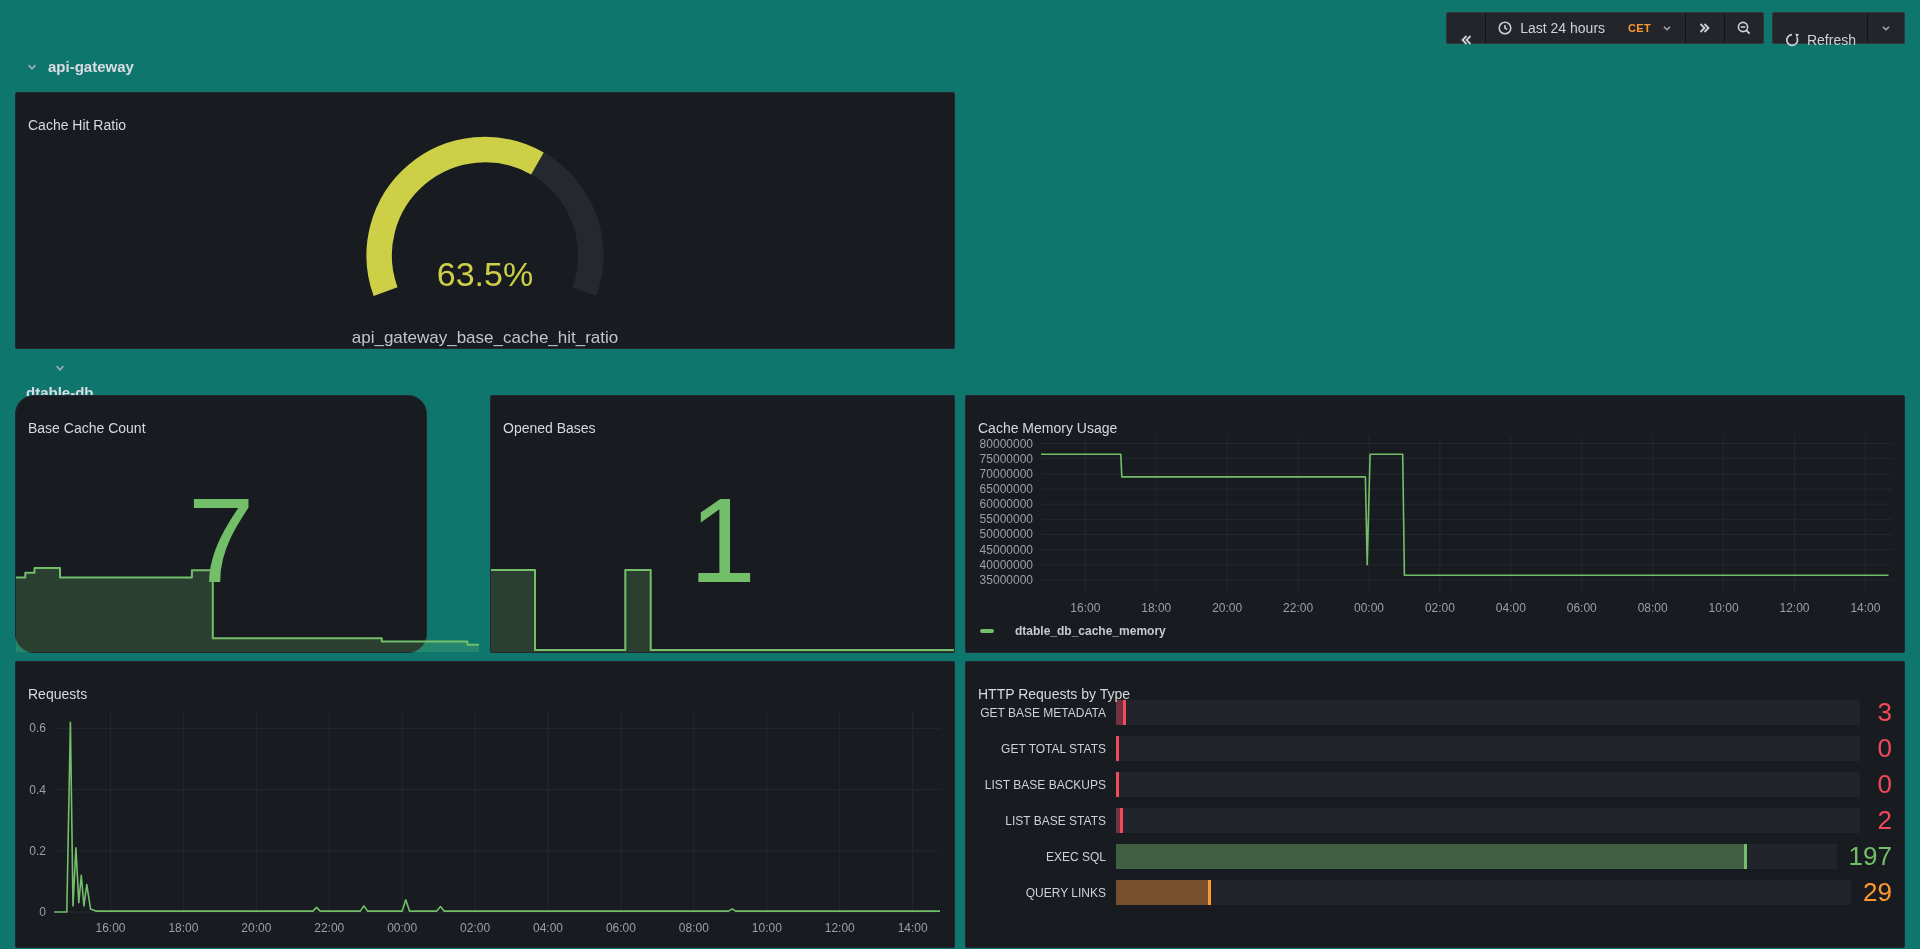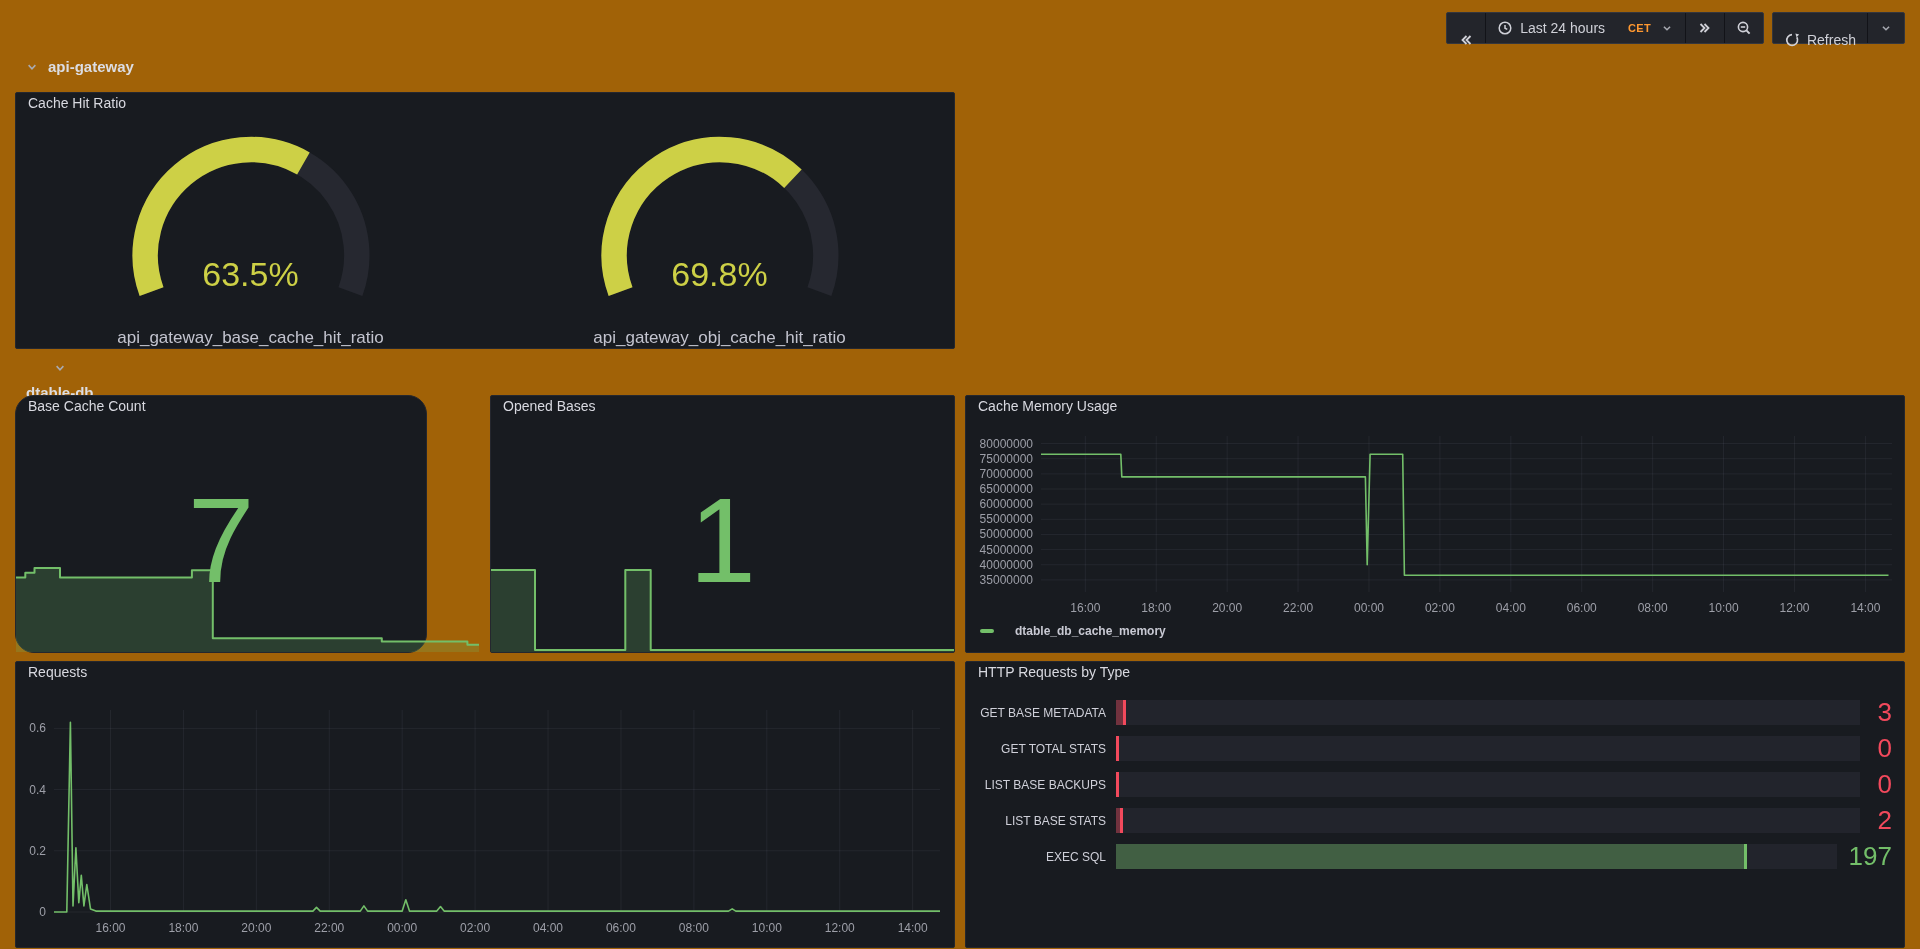--- a/index.html
+++ b/index.html
@@ -1,34 +1,34 @@
 <!DOCTYPE html>
 <html><head>
 <meta charset="utf-8">
 <style>
   html,body{margin:0;padding:0;background:#111217;}
   body{font-family:"Liberation Sans","DejaVu Sans",sans-serif;color:#d8d9e0;}
-  .dashboard{position:relative;width:1920px;height:949px;background:#a16207;overflow:hidden;}
+  .dashboard{position:relative;width:1920px;height:949px;background:#0f766e;overflow:hidden;}
 
   
   .toolbar{position:absolute;top:12px;right:15px;display:flex;gap:8px;align-items:center;}
   .btn-group{display:flex;align-items:stretch;background:#23252b;border:1px solid #34363d;border-radius:2px;height:32px;box-sizing:border-box;}
   .tb-btn{display:flex;align-items:center;gap:7px;padding:0 11px;color:#d0d1d8;font-size:14px;cursor:pointer;border-left:1px solid #121318;white-space:nowrap;}
   .tb-btn:first-child{border-left:none;margin-top:23px;}
   .tb-btn svg{display:block;}
   .tz-badge{font-size:11px;font-weight:700;letter-spacing:.3px;}
   .caret{margin-left:2px;}
 
   
   .row-header{position:absolute;left:26px;display:flex;align-items:center;gap:10px;font-size:15px;font-weight:600;color:#dcdde3;cursor:pointer;}
   .row-header .chev{color:#a9abb3;}
 
   
   .panel{position:absolute;background:#181b20;border:1px solid #25272e;border-radius:2px;box-sizing:border-box;}
-  .panel-title{position:absolute;top:2px;left:12px;font-size:14px;font-weight:500;color:#d8d9e0;z-index:3;cursor:pointer;}
+  .panel-title{position:absolute;top:24px;left:12px;font-size:14px;font-weight:500;color:#d8d9e0;z-index:3;cursor:pointer;}
   #p-gauge{left:15px;top:92px;width:940px;height:257px;}
   #p-bcc{left:15px;top:395px;width:412px;height:258px;border-radius:19px;}
   #p-ob{left:490px;top:395px;width:465px;height:258px;}
   #p-mem{left:965px;top:395px;width:940px;height:258px;}
   #p-req{left:15px;top:661px;width:940px;height:287px;}
   #p-http{left:965px;top:661px;width:940px;height:287px;}
 
   
   .gauge-wrap{position:absolute;top:28px;left:0;right:0;bottom:0;display:flex;}
   .gauge-cell{position:relative;flex:1;display:flex;flex-direction:column;align-items:center;}
@@ -123,28 +123,20 @@
   <div class="panel" id="p-gauge">
     <div class="panel-title">Cache Hit Ratio</div>
     <div class="gauge-wrap">
       <div class="gauge-cell">
         <svg id="gauge-0" width="320" height="185" viewBox="0 0 320 185">
             <path d="M 54.28 166.48 A 112.5 112.5 0 1 1 265.72 166.48" fill="none" stroke="#262830" stroke-width="27"></path>
             <path d="M 54.28 166.48 A 112.5 112.5 0 0 1 215.74 30.28" fill="none" stroke="#cdd046" stroke-width="27"></path>
           </svg>
         <div class="gauge-value" style="color: rgb(205, 208, 70);">63.5%</div>
         <div class="gauge-label">api_gateway_base_cache_hit_ratio</div>
-      </div>
-      <div class="gauge-cell">
-        <svg id="gauge-1" width="320" height="185" viewBox="0 0 320 185">
-            <path d="M 54.28 166.48 A 112.5 112.5 0 1 1 265.72 166.48" fill="none" stroke="#262830" stroke-width="27"></path>
-            <path d="M 54.28 166.48 A 112.5 112.5 0 0 1 237.53 46.48" fill="none" stroke="#cdd046" stroke-width="27"></path>
-          </svg>
-        <div class="gauge-value" style="color: rgb(205, 208, 70);">69.8%</div>
-        <div class="gauge-label">api_gateway_obj_cache_hit_ratio</div>
       </div>
     </div>
   </div>
 
   <div class="panel" id="p-bcc">
     <div class="panel-title">Base Cache Count</div>
     <svg class="spark" id="spark-0" width="463" height="256">
         <polygon points="0.0,181.4 9.3,181.4 9.3,176.7 18.5,176.7 18.5,172.0 44.0,172.0 44.0,181.4 175.9,181.4 175.9,174.3 196.8,174.3 196.8,242.3 365.8,242.3 365.8,245.6 451.4,245.6 451.4,248.7 463.0,248.7 463,256 0,256" fill="rgba(115,191,105,0.22)" stroke="none"></polygon>
         <polyline points="0.0,181.4 9.3,181.4 9.3,176.7 18.5,176.7 18.5,172.0 44.0,172.0 44.0,181.4 175.9,181.4 175.9,174.3 196.8,174.3 196.8,242.3 365.8,242.3 365.8,245.6 451.4,245.6 451.4,248.7 463.0,248.7" fill="none" stroke="#73bf69" stroke-width="2" stroke-linejoin="round"></polyline>
       </svg>
@@ -285,16 +277,23 @@
           </div>
           <div class="bar-value" style="color: rgb(242, 73, 92);">2</div>
         </div>
         <div class="bar-row">
           <div class="bar-label">EXEC SQL</div>
           <div class="bar-track">
             <div class="bar-fill" style="width: 87.5556%; background: rgba(115, 191, 105, 0.38); border-right: 3px solid rgb(115, 191, 105);"></div>
           </div>
           <div class="bar-value" style="color: rgb(115, 191, 105);">197</div>
         </div>
+        <div class="bar-row">
+          <div class="bar-label">QUERY LINKS</div>
+          <div class="bar-track">
+            <div class="bar-fill" style="width: 12.8889%; background: rgba(255, 152, 48, 0.38); border-right: 3px solid rgb(255, 152, 48);"></div>
+          </div>
+          <div class="bar-value" style="color: rgb(255, 152, 48);">29</div>
+        </div>
       </div>
   </div>
 
 </div>
 
 </body></html>

